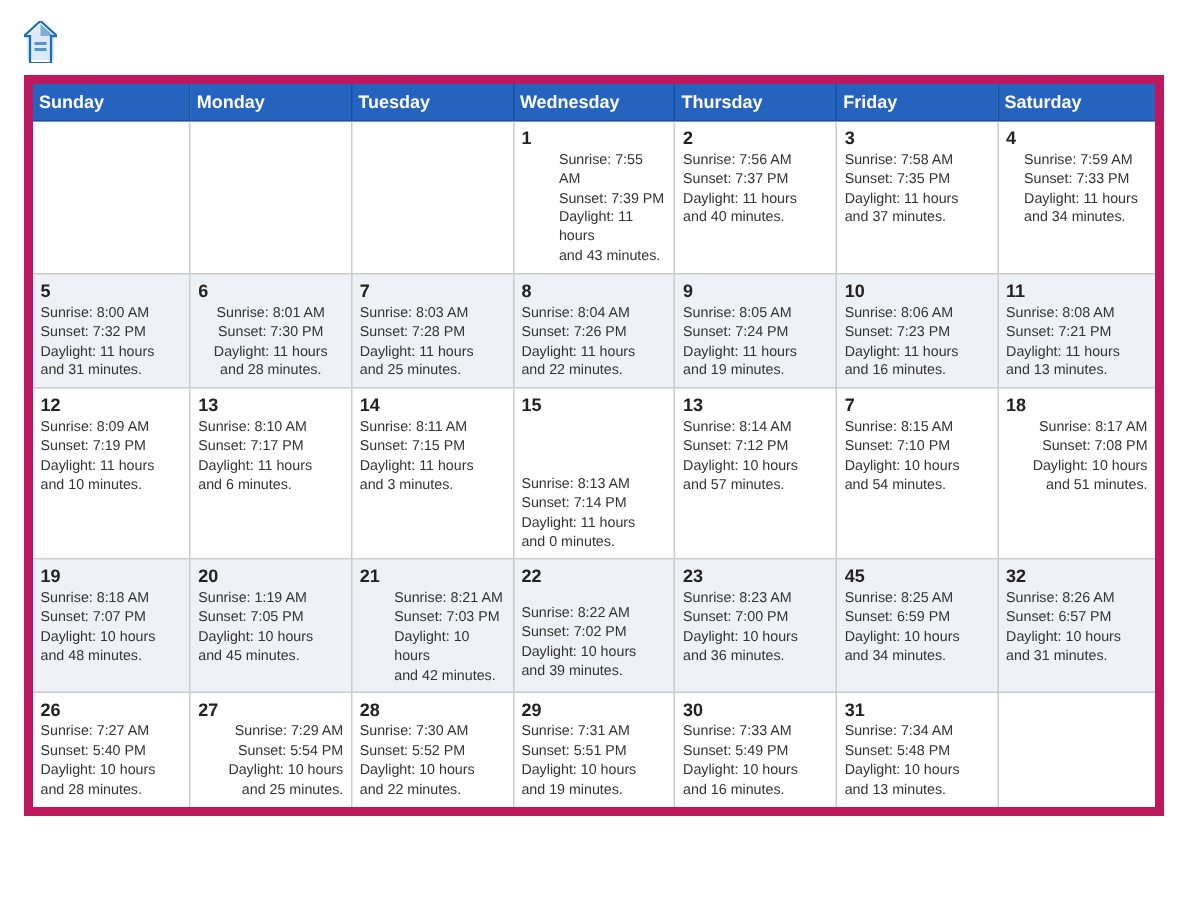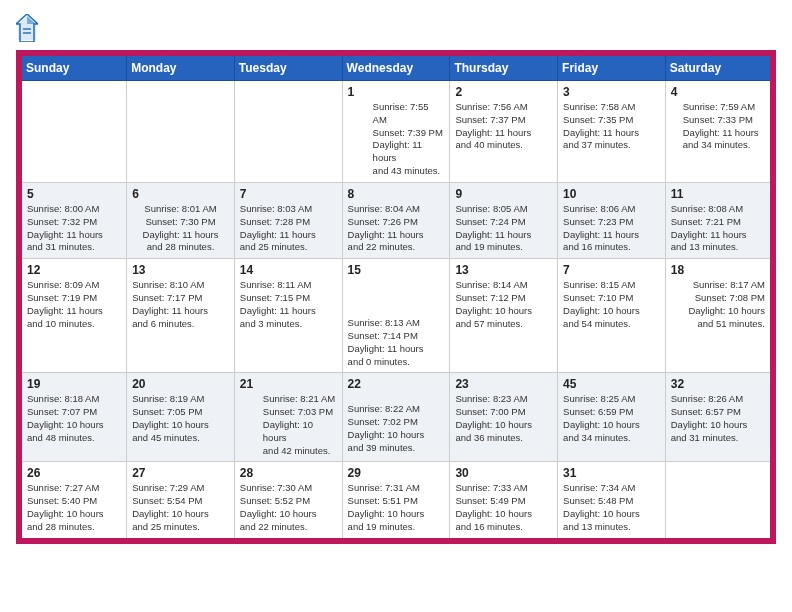--- a/index.html
+++ b/index.html
@@ -279,21 +279,21 @@
         <tr>
           <td>
             <span class="day-num">19</span>
             <div class="day-info" style="white-space: pre-line;">Sunrise: 8:18 AM
 Sunset: 7:07 PM
 Daylight: 10 hours
 and 48 minutes.</div>
           </td>
           <td>
             <span class="day-num">20</span>
-            <div class="day-info" style="white-space: pre-line;">Sunrise: 8:19 AM
+            <div class="day-info" style="white-space: pre-line;">Sunrise: 1:19 AM
 Sunset: 7:05 PM
 Daylight: 10 hours
 and 45 minutes.</div>
           </td>
           <td>
             <span class="day-num">21</span>
             <div class="day-info" style="white-space: pre-line; margin-left: 23px;">Sunrise: 8:21 AM
 Sunset: 7:03 PM
 Daylight: 10 hours
 and 42 minutes.</div>
@@ -330,21 +330,21 @@
         <tr>
           <td>
             <span class="day-num">26</span>
             <div class="day-info" style="white-space: pre-line;">Sunrise: 7:27 AM
 Sunset: 5:40 PM
 Daylight: 10 hours
 and 28 minutes.</div>
           </td>
           <td>
             <span class="day-num">27</span>
-            <div class="day-info" style="white-space: pre-line;">Sunrise: 7:29 AM
+            <div class="day-info" style="white-space: pre-line; text-align: right;">Sunrise: 7:29 AM
 Sunset: 5:54 PM
 Daylight: 10 hours
 and 25 minutes.</div>
           </td>
           <td>
             <span class="day-num">28</span>
             <div class="day-info" style="white-space: pre-line;">Sunrise: 7:30 AM
 Sunset: 5:52 PM
 Daylight: 10 hours
 and 22 minutes.</div>

